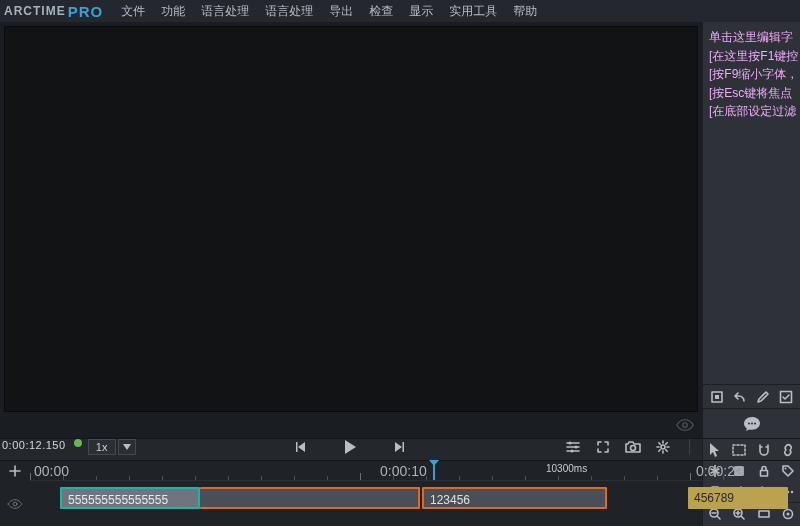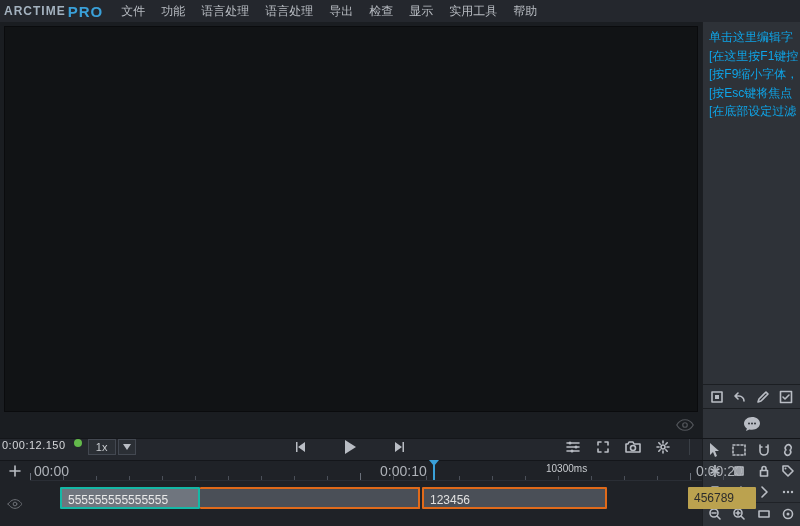--- a/index.html
+++ b/index.html
@@ -13,21 +13,21 @@
   .menu-item { padding: 0 8px; color: #b8bcc2; cursor: pointer; }
 
   
   .main-row { display: flex; height: 416px; }
   .preview-col { flex: 1; display: flex; flex-direction: column; }
   .preview-area { flex: 1; background: #111315; margin: 4px 4px 0 4px; border: 1px solid #0a0b0d; position: relative; }
   .preview-bottom { height: 26px; display: flex; justify-content: flex-end; align-items: center; padding-right: 6px; }
   .eye-dim { width: 22px; height: 18px; display: flex; align-items: center; justify-content: center; opacity: .35; }
 
   .sidebar { width: 98px; background: #2e3238; display: flex; flex-direction: column; border-left: 1px solid #1b1e22; }
-  .sidebar-text { flex: 1; padding: 6px 8px 0 6px; font-size: 12px; color: #0ea5e9; line-height: 1.55; overflow: hidden; white-space: nowrap; }
+  .sidebar-text { flex: 1; padding: 6px 8px 0 6px; font-size: 12px; color: #f0abfc; line-height: 1.55; overflow: hidden; white-space: nowrap; }
   .sidebar-tools { height: 24px; border-top: 1px solid #1b1e22; display: flex; align-items: center; justify-content: space-around; padding: 0 2px; }
   .sidebar-chat { height: 30px; border-top: 1px solid #1b1e22; display: flex; align-items: center; justify-content: center; }
 
   
   .transport { height: 22px; background: #24272d; display: flex; align-items: flex-start; font-size: 11px; border-top: 1px solid #14161a; }
   .tc { color: #d6d8db; padding: 0 6px 0 2px; letter-spacing: .5px; }
   .rec-dot { width: 8px; height: 8px; border-radius: 4px; background: #63b94b; margin: 0 6px 0 2px; }
   .speed-box, .speed-drop { background: #2b2f35; border: 1px solid #434851; height: 16px; display: flex; align-items: center; }
   .speed-box { width: 28px; justify-content: center; font-size: 11px; }
   .speed-drop { width: 18px; justify-content: center; margin-left: 2px; cursor: pointer; }
@@ -286,21 +286,21 @@
     <div class="gutter">
       <svg width="16" height="10" viewBox="0 0 24 16" style="opacity:.5">
           <path class="ico" d="M1 8s4-7 11-7 11 7 11 7-4 7-11 7S1 8 1 8z"></path>
           <circle class="ico" cx="12" cy="8" r="3"></circle>
         </svg>
     </div>
     <div class="track-area" id="track">
         <div class="clip clip1" style="left: 30px; width: 140px;">555555555555555</div>
         <div class="clip clip1b" style="left: 170px; width: 220px;"></div>
         <div class="clip clip2" style="left: 392px; width: 185px;">123456</div>
-        <div class="clip clip3" style="left: 658px; width: 68px;">456789</div>
+        <div class="clip clip3" style="left: 658px; width: 100px;">456789</div>
       </div>
     <div class="tool-col">
       <div class="tool-row">
         <span class="ticon">
             <svg width="12" height="12" viewBox="0 0 12 12">
               <path class="ico" d="M3 1h6v10l-3-2-3 2z"></path>
             </svg>
           </span>
         <span class="ticon">
             <svg width="10" height="12" viewBox="0 0 10 12">

